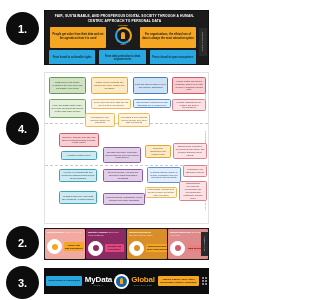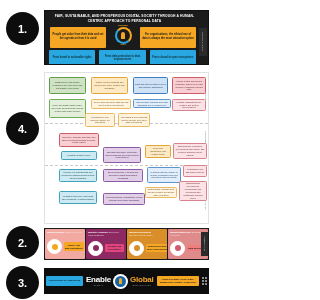--- a/index.html
+++ b/index.html
@@ -201,21 +201,21 @@
         </div>
       </div>
     </div>
   <div id="cards-sidetab">PROGRAMMES</div>
 </div>
 
 <div id="panel-footer">
   <div id="footer-left">Partnerships &amp; Fundraising</div>
   <div id="footer-logo">
     <div style="text-align:center">
-      <div class="mydata-word">Enable</div>
+      <div class="mydata-word">MyData</div>
       <div class="mydata-sub">GLOBAL</div>
     </div>
     <div class="logo-mark">
       <div class="inner">
           <div class="p"></div>
         </div>
     </div>
     <div style="text-align:center">
       <div class="global-word">Global</div>
       <div class="mydata-sub">ORGANISATION</div>

